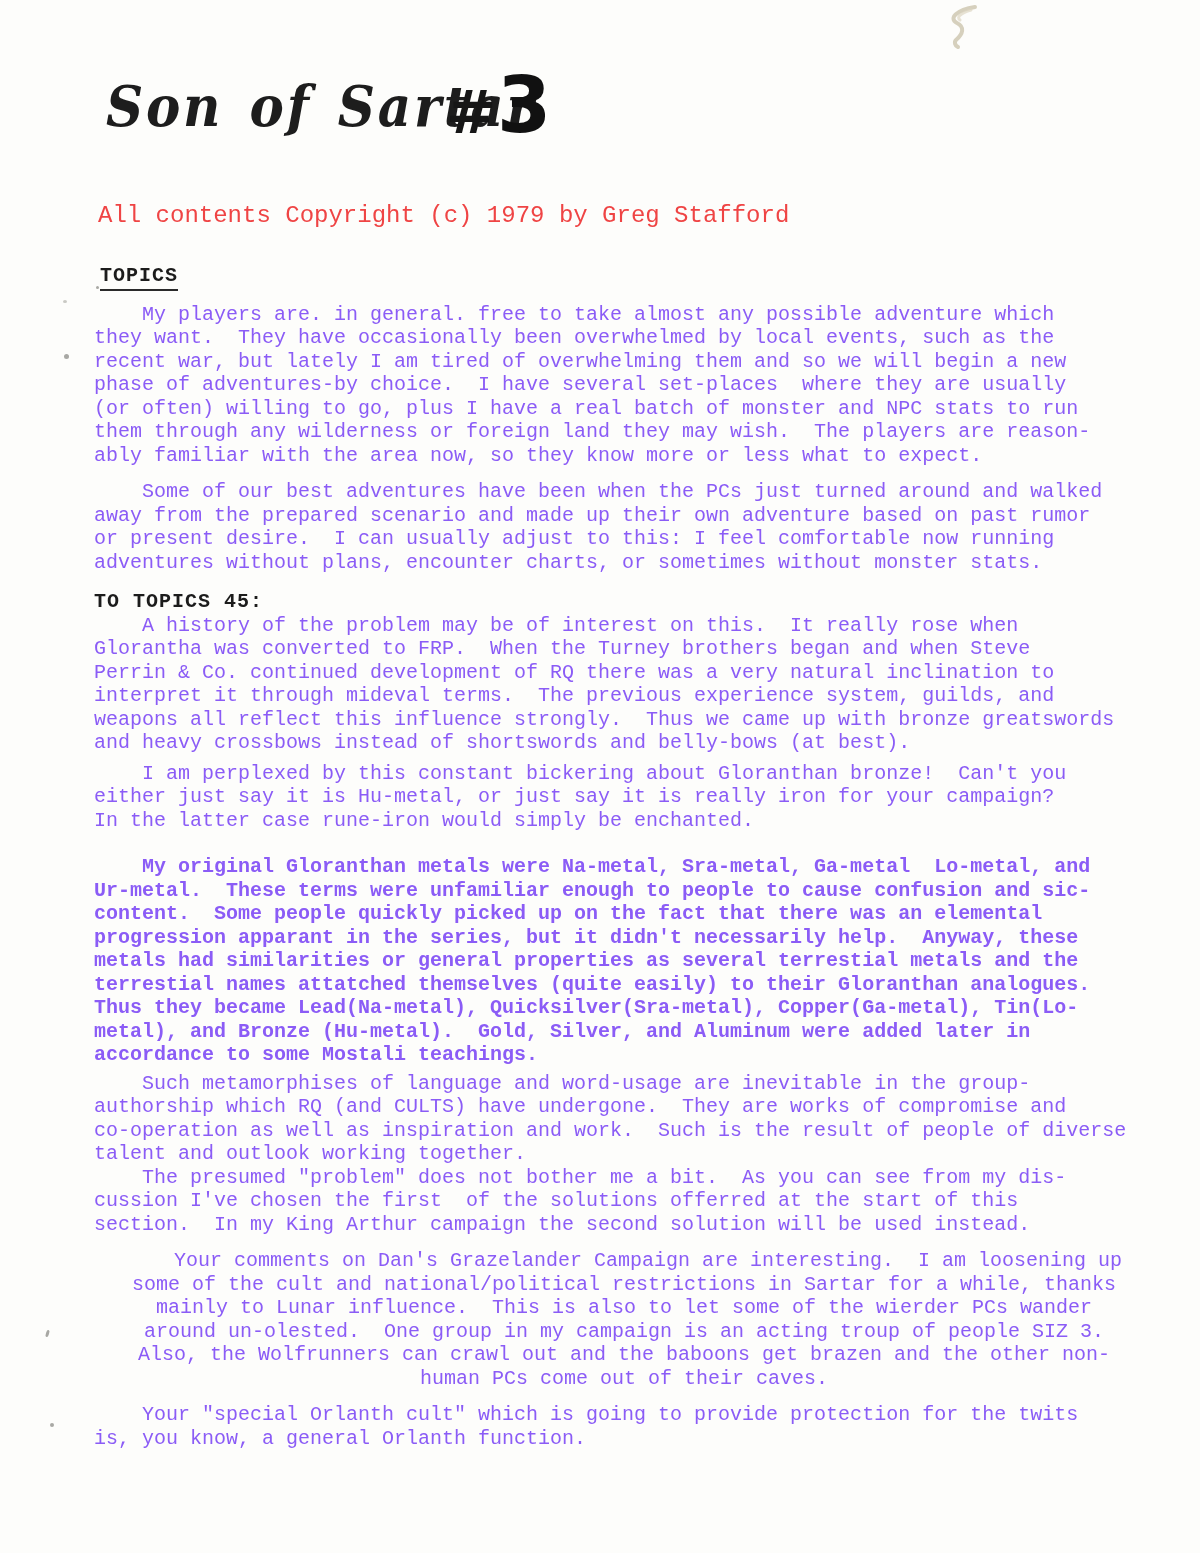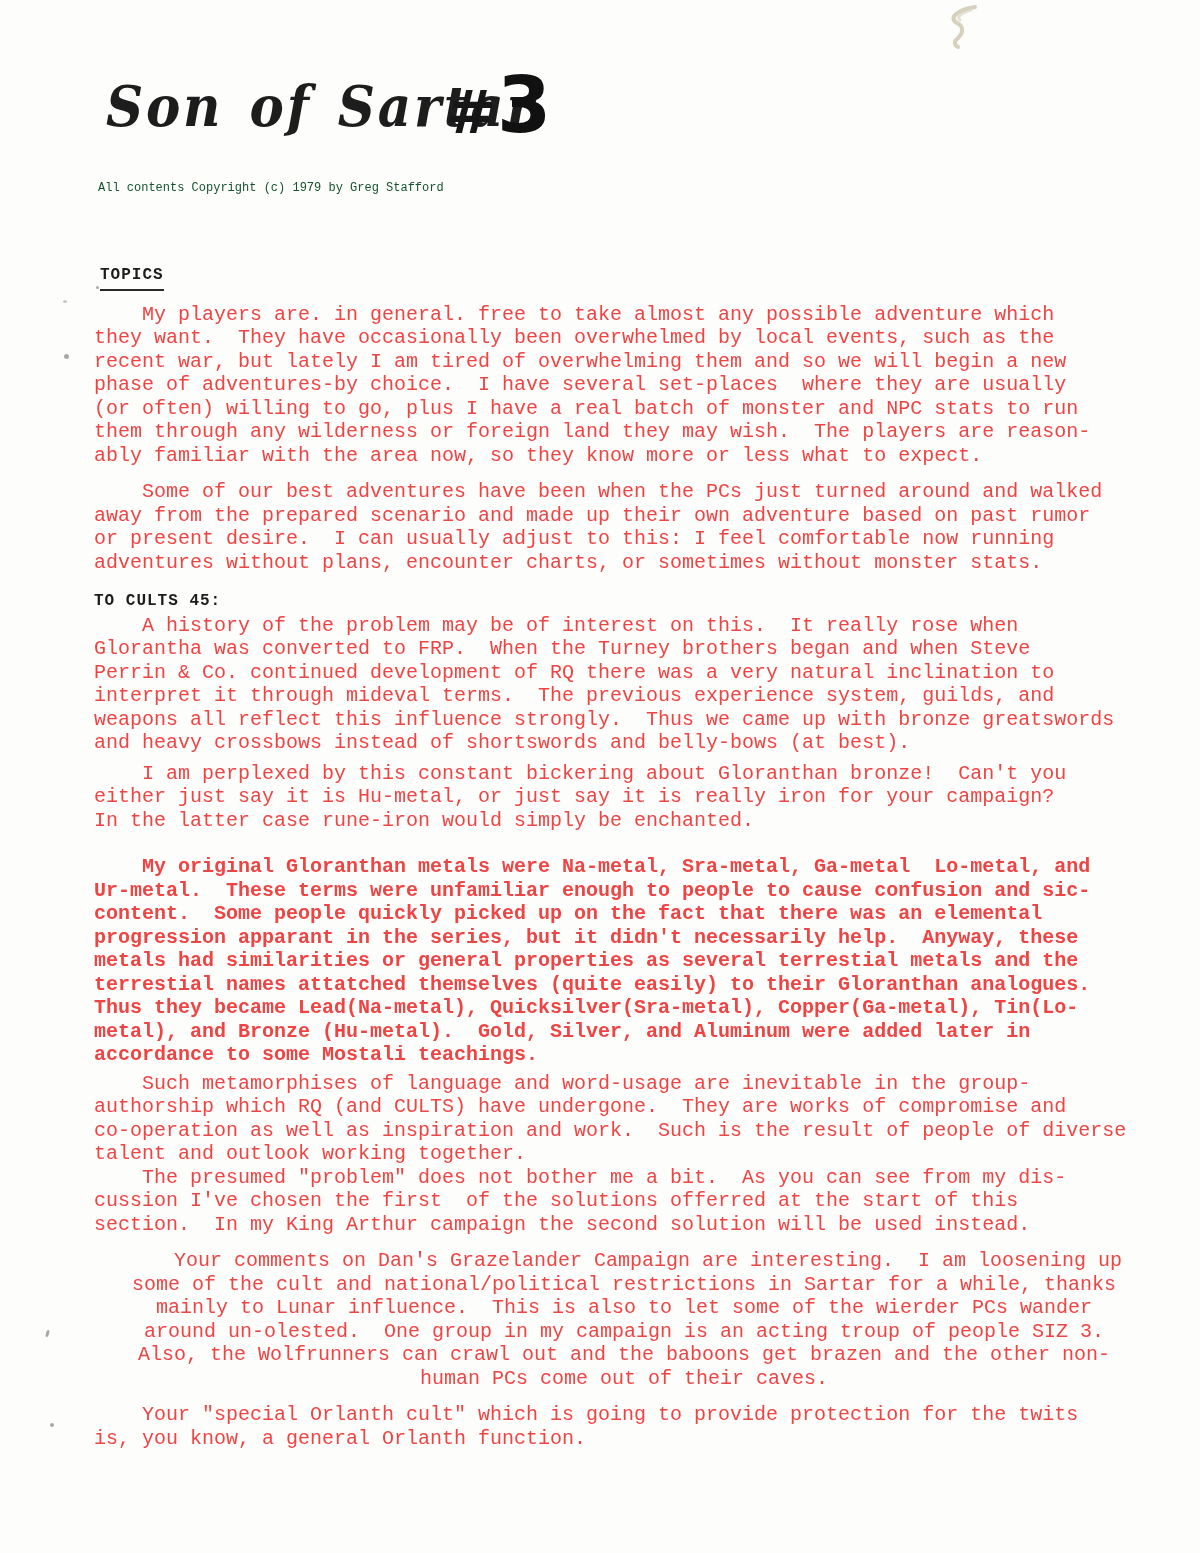--- a/index.html
+++ b/index.html
@@ -51,54 +51,54 @@
     font-family: "DejaVu Sans", sans-serif;
     font-weight: 800;
     font-size: 78px;
     line-height: 1;
     color: #111111;
   }
   
   .copyright {
     position: absolute;
     left: 98px;
-    top: 176px;
-    font-size: 12px;
+    top: 204px;
+    font-size: 24px;
     line-height: 24px;
-    color: #14532d;
+    color: #ef4444;
     white-space: pre;
   }
   
   .text-col {
     position: absolute;
     left: 94px;
     top: 264px;
     width: 1060px;
     color: #1c1c1c;
   }
   .sec-heading {
-    font-size: 16px;
+    font-size: 20px;
     line-height: 23.5px;
     font-weight: 700;
     letter-spacing: 1px;
     white-space: pre;
   }
   .sec-heading .u {
     display: inline-block;
     border-bottom: 2px solid #2a2a2a;
     padding-bottom: 1px;
   }
   .heading-topics { margin-left: 6px; }
   .heading-legion { margin-top: 16px; font-weight: 700; }
   .para {
     margin: 0;
     font-size: 20px;
     line-height: 23.5px;
     white-space: pre;
-    color: #ef4444;
+    color: #8b5cf6;
   }
   .mt12 { margin-top: 12px; }
   .mt13 { margin-top: 13px; }
   .mt7  { margin-top: 7px; }
   .mt9  { margin-top: 23px; font-weight: bold; }
   .mt6  { margin-top: 5px; }
   .mt0  { margin-top: 0; }
   .mt14 { margin-top: 13px; }
   .mt15 { margin-top: 13px; text-align: center; }
   
@@ -142,21 +142,21 @@
 recent war, but lately I am tired of overwhelming them and so we will begin a new
 phase of adventures-by choice.  I have several set-places  where they are usually
 (or often) willing to go, plus I have a real batch of monster and NPC stats to run
 them through any wilderness or foreign land they may wish.  The players are reason-
 ably familiar with the area now, so they know more or less what to expect.</p>
     <p class="para mt13">    Some of our best adventures have been when the PCs just turned around and walked
 away from the prepared scenario and made up their own adventure based on past rumor
 or present desire.  I can usually adjust to this: I feel comfortable now running
 adventures without plans, encounter charts, or sometimes without monster stats.</p>
 
-    <div class="sec-heading heading-legion">TO CULTS 45:</div>
+    <div class="sec-heading heading-legion">TO TOPICS 45:</div>
 
     <p class="para mt0">    A history of the problem may be of interest on this.  It really rose when
 Glorantha was converted to FRP.  When the Turney brothers began and when Steve
 Perrin &amp; Co. continued development of RQ there was a very natural inclination to
 interpret it through mideval terms.  The previous experience system, guilds, and
 weapons all reflect this influence strongly.  Thus we came up with bronze greatswords
 and heavy crossbows instead of shortswords and belly-bows (at best).</p>
     <p class="para mt7">    I am perplexed by this constant bickering about Gloranthan bronze!  Can't you
 either just say it is Hu-metal, or just say it is really iron for your campaign?
 In the latter case rune-iron would simply be enchanted.</p>

